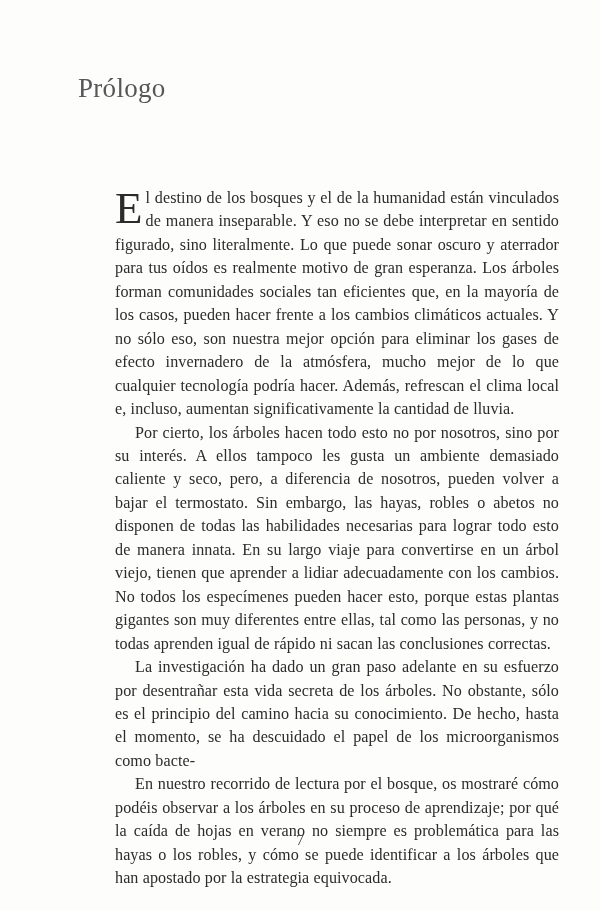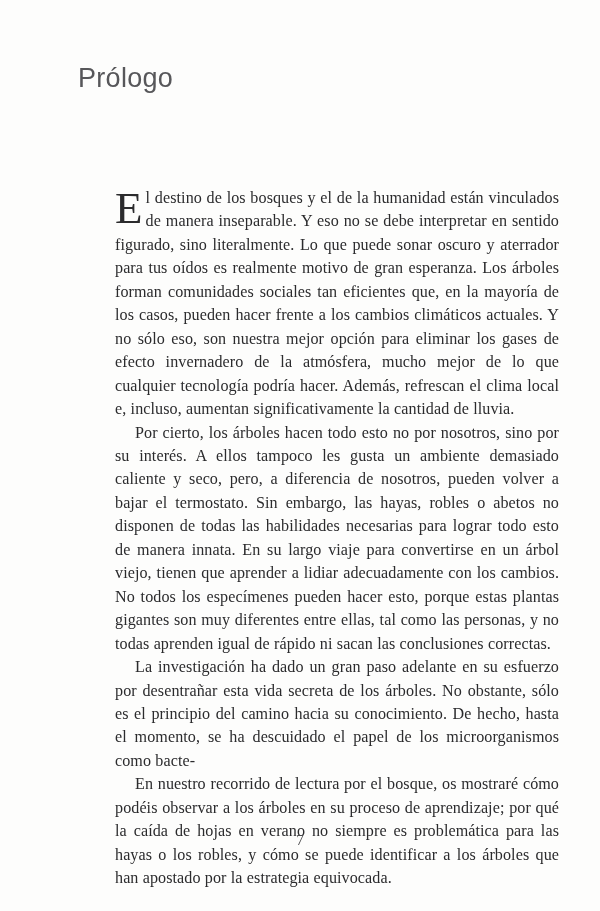--- a/index.html
+++ b/index.html
@@ -21,26 +21,26 @@
   .page {
     position: absolute;
     inset: 0;
     background: #fdfdfc;
   }
 
   
   .chapter-title {
     position: absolute;
     left: 78px;
-    top: 64px;
+    top: 74px;
     font-size: 27px;
     font-weight: 400;
     letter-spacing: 0.3px;
     color: #57575a;
-    font-family: Liberation Sans, sans-serif;
+    font-family: Liberation Serif, serif;
     margin: 0;
     line-height: 1.1;
   }
 
   
   .text-block {
     position: absolute;
     left: 78px;
     top: 186px;
     width: 444px;

